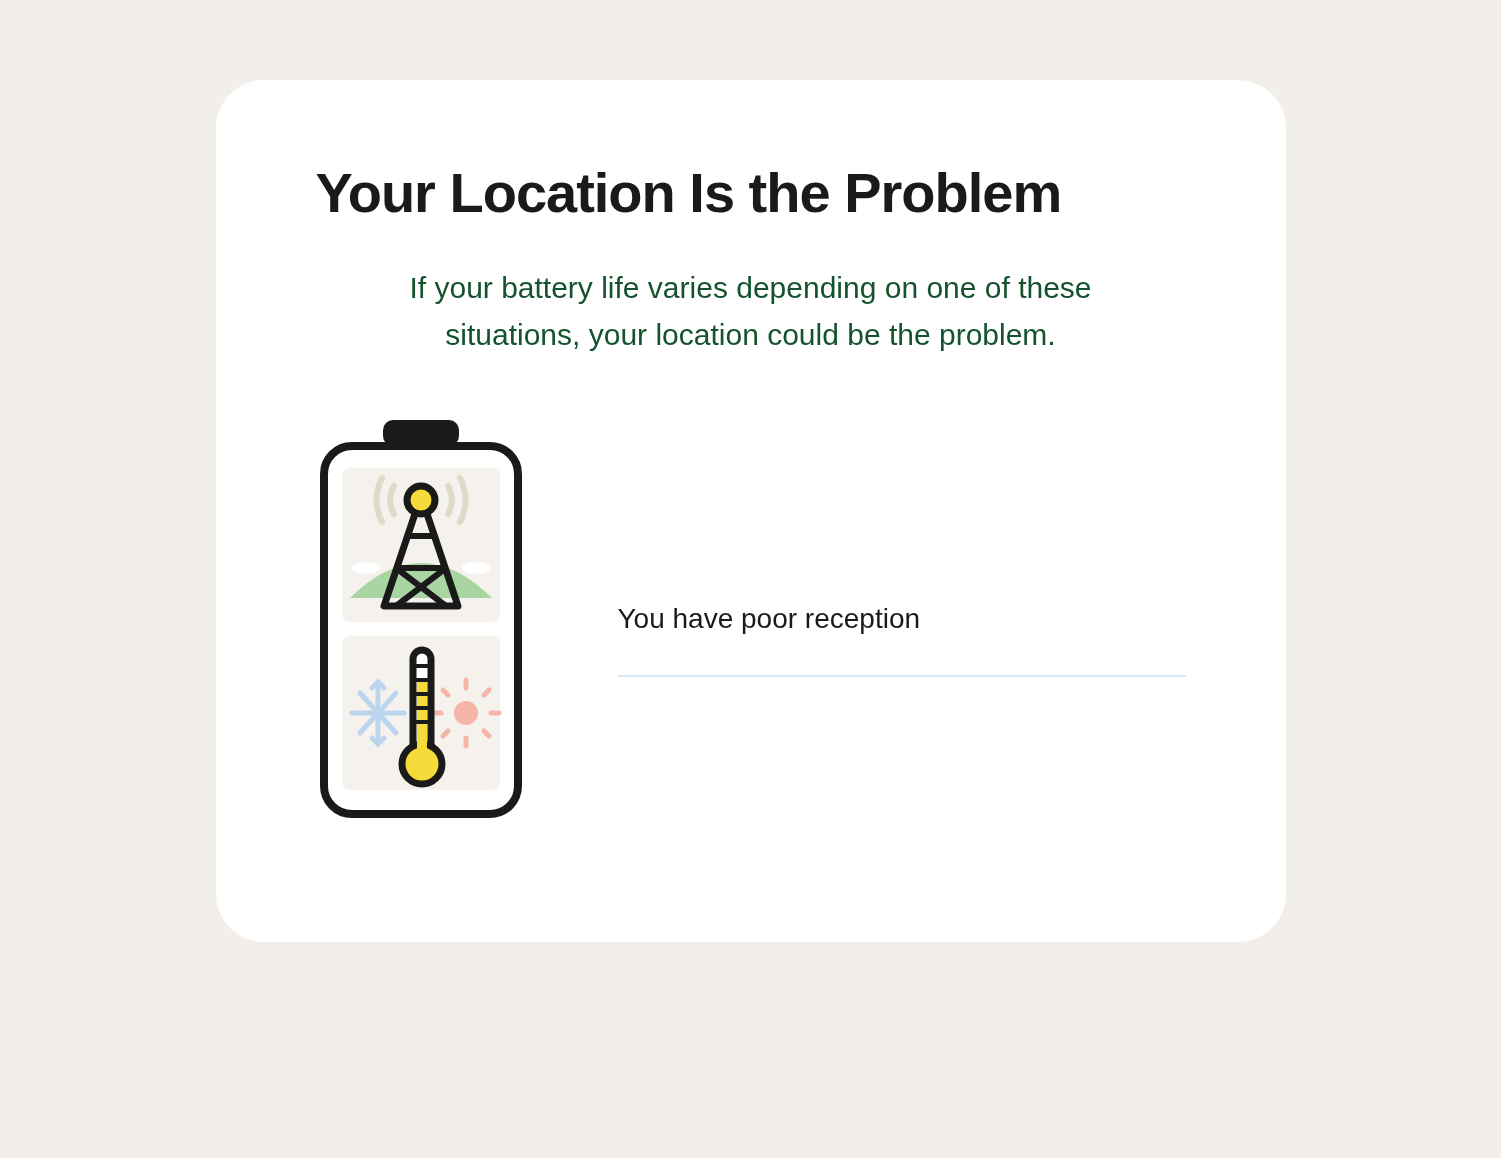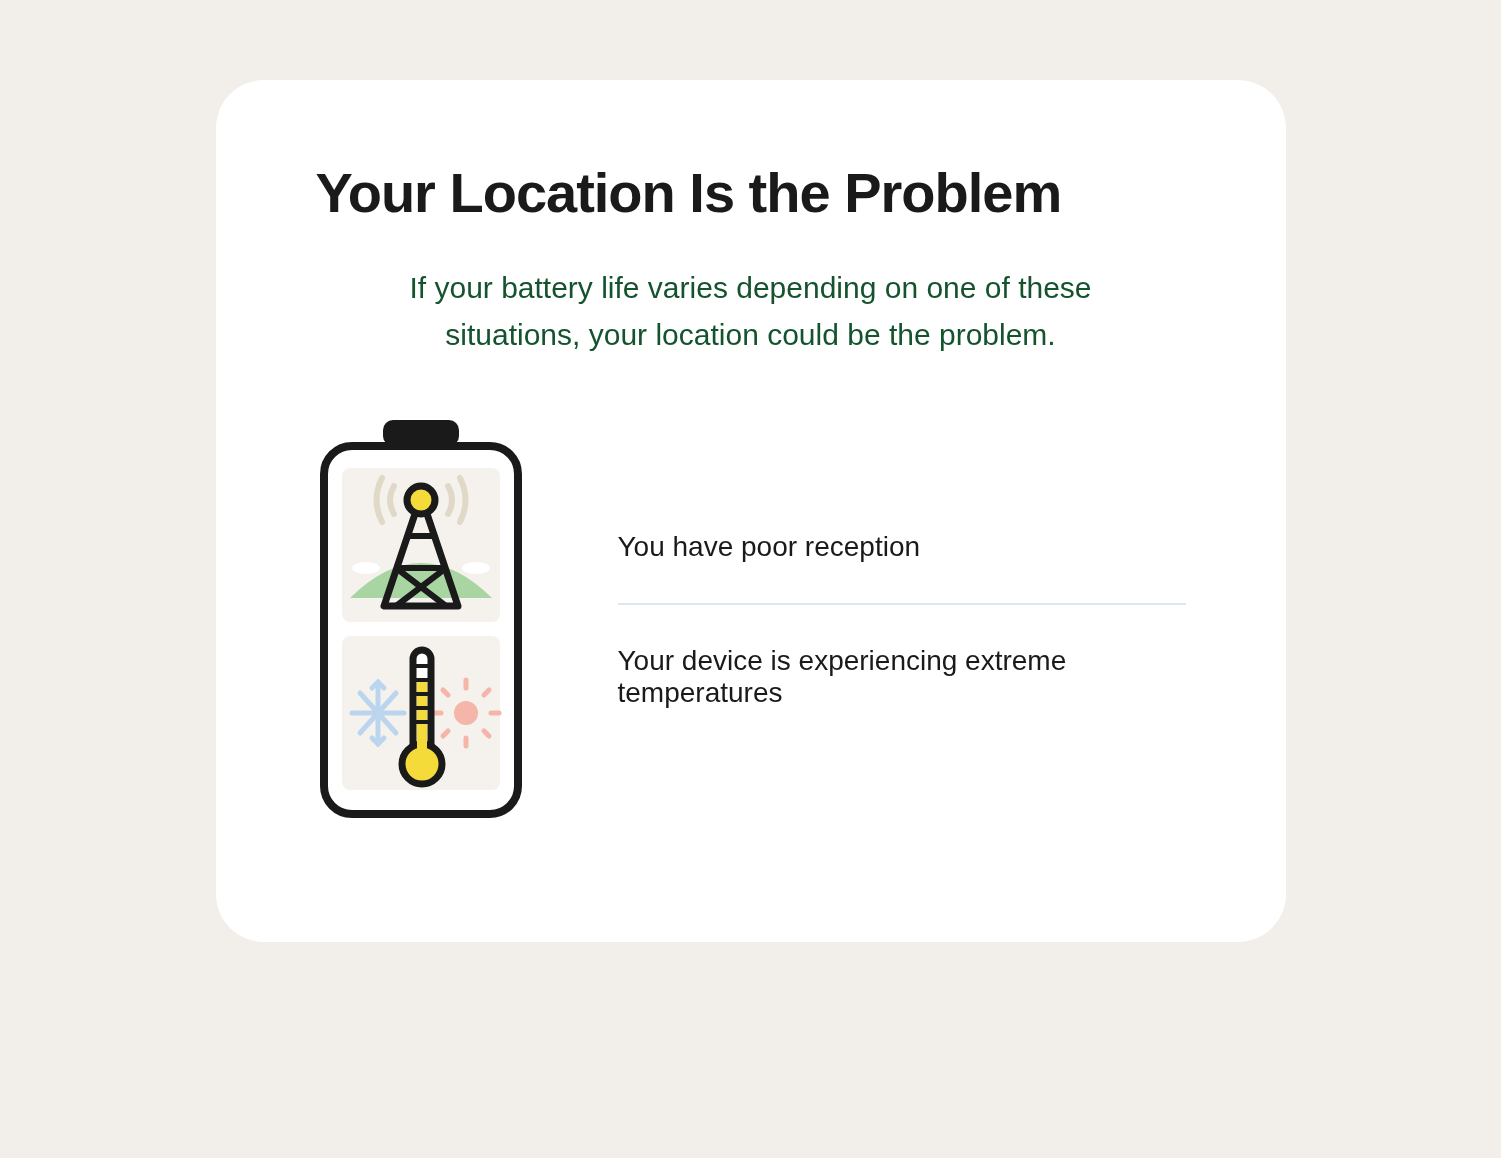--- a/index.html
+++ b/index.html
@@ -130,16 +130,15 @@
         <line x1="100" y1="262" x2="112" y2="262" stroke="#1a1a1a" stroke-width="4"></line>
         <line x1="100" y1="276" x2="112" y2="276" stroke="#1a1a1a" stroke-width="4"></line>
         <line x1="100" y1="290" x2="112" y2="290" stroke="#1a1a1a" stroke-width="4"></line>
         <line x1="100" y1="304" x2="112" y2="304" stroke="#1a1a1a" stroke-width="4"></line>
       </svg>
     </div>
 
     <div class="list">
       <div class="list-item">You have poor reception</div>
       <div class="divider"></div>
-      <div class="list-item">Your device is experiencing extreme temperatures</div>
     </div>
   </div>
 </div>
 
 </body></html>

